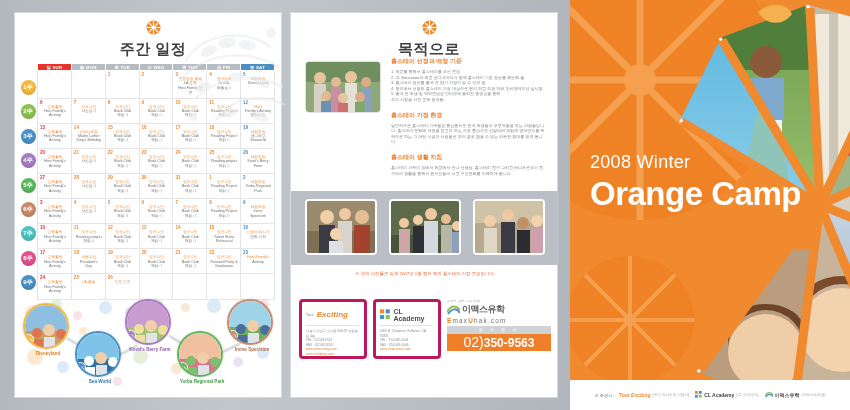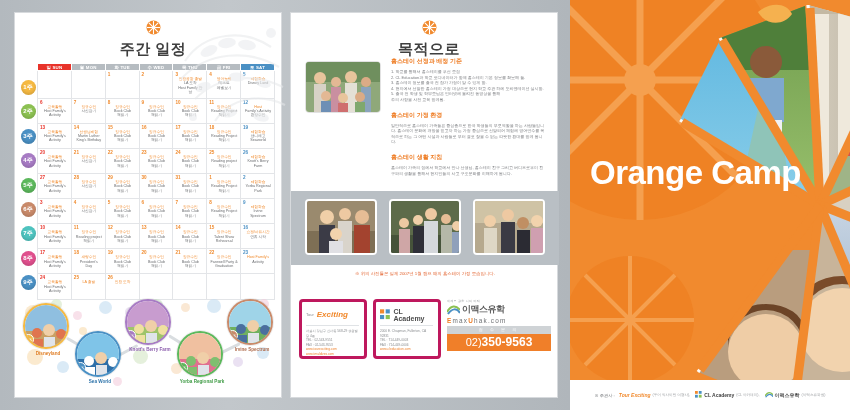--- a/index.html
+++ b/index.html
@@ -111,21 +111,21 @@
 
   .emax-wrap { position:relative; width:104px; }
   .emax-logo { font-size:9px; font-weight:bold; color:#5a5a5a; letter-spacing:-.5px; }
   .emax-sub { font-size:3px; color:#9a9da0; letter-spacing:.3px; }
   .emax-url { font-size:6.4px; color:#6f7275; letter-spacing:1.2px; margin-top:1px; }
   .emax-url b { color:#ef7f28; }
   .emax-bar { margin-top:2px; width:104px; height:8px; background:#cfd3d6;
               color:#fff; font-size:4px; text-align:center; line-height:8px; letter-spacing:3px;}
   .emax-tel { width:104px; height:17px; background:#f07f29; color:#fff;
               font-size:12px; font-weight:bold; text-align:center; line-height:17px; }
-  .emax-tel small { font-size:11px; font-weight:normal; }
+  .emax-tel small { font-size:14px; font-weight:normal; }
 
   
   .cover {
     position:absolute; left:570px; top:0; width:280px; height:410px;
     background:#f18a2e; overflow:hidden;
   }
   .cover-title { position:absolute; left:20px; top:152px; color:#fff; z-index:6; }
   .ct-year { font-size:18px; letter-spacing:.3px; }
   .ct-main { font-size:33px; font-weight:bold; letter-spacing:-.5px; margin-top:2px; }
   .cover-bottom-bar {
@@ -1090,20 +1090,21 @@
           <path d="M250 205 L396 263"></path>
         <path d="M250 205 L324 382"></path>
           <path d="M250 205 L224 408"></path>
           <path d="M250 205 L130 370"></path>
       </g>
 
       <path d="M188 12 C200 2, 216 2, 222 14 C214 26, 196 26, 188 12 Z" fill="#f5b14f"></path>
     </svg>
 
     <div class="cover-title">
+      <div class="ct-year">2008 Winter</div>
       <div class="ct-main">Orange Camp</div>
     </div>
 
     <div class="cover-bottom-bar">
       <span class="spon-lbl">※ 주관사 :</span>
       <span id="sponsor-list" style="display:flex;gap:5px;align-items:center;">
           <span class="spon-item">
             <span><span style="font-size:5px;font-weight:bold;color:#f18a2e;font-style:italic;">Tour Exciting</span></span>
             <span class="spon-paren">(투어 익사이팅 여행사),</span>
           </span>

